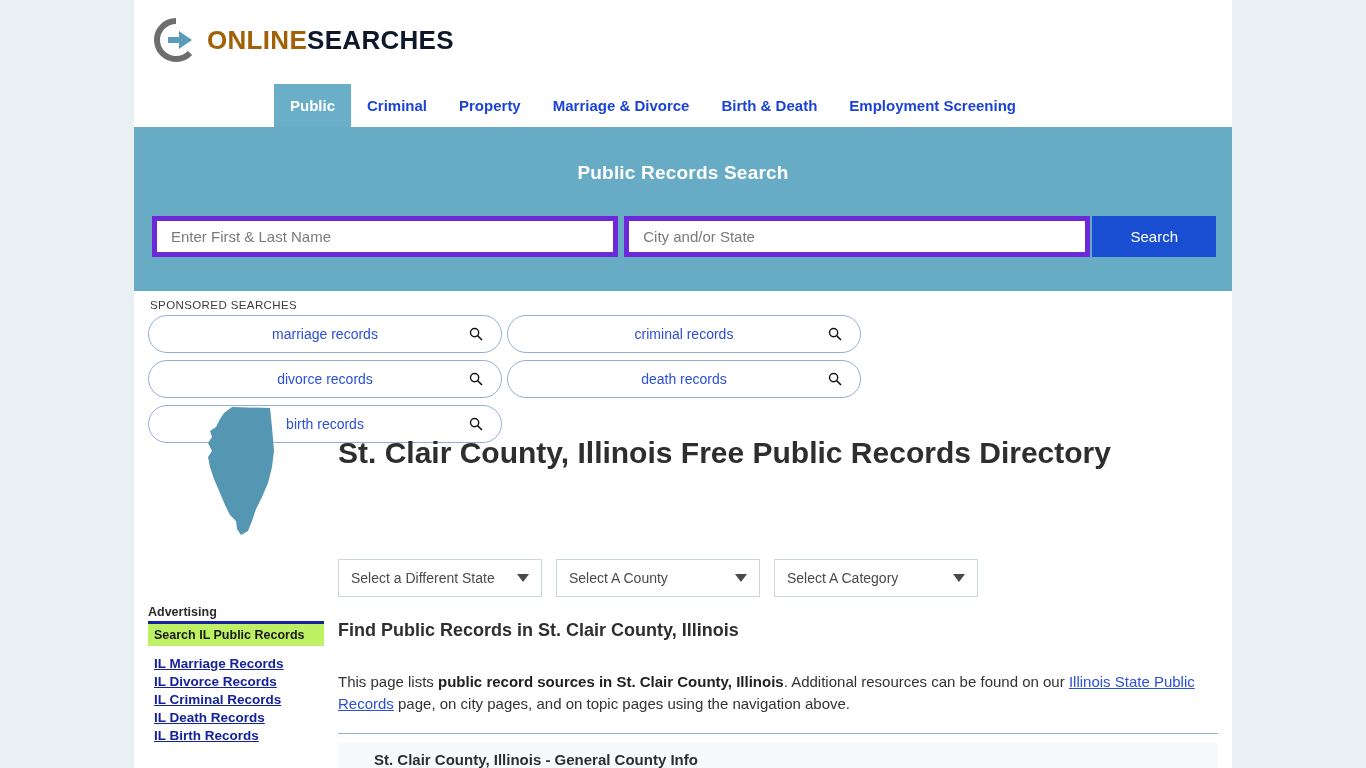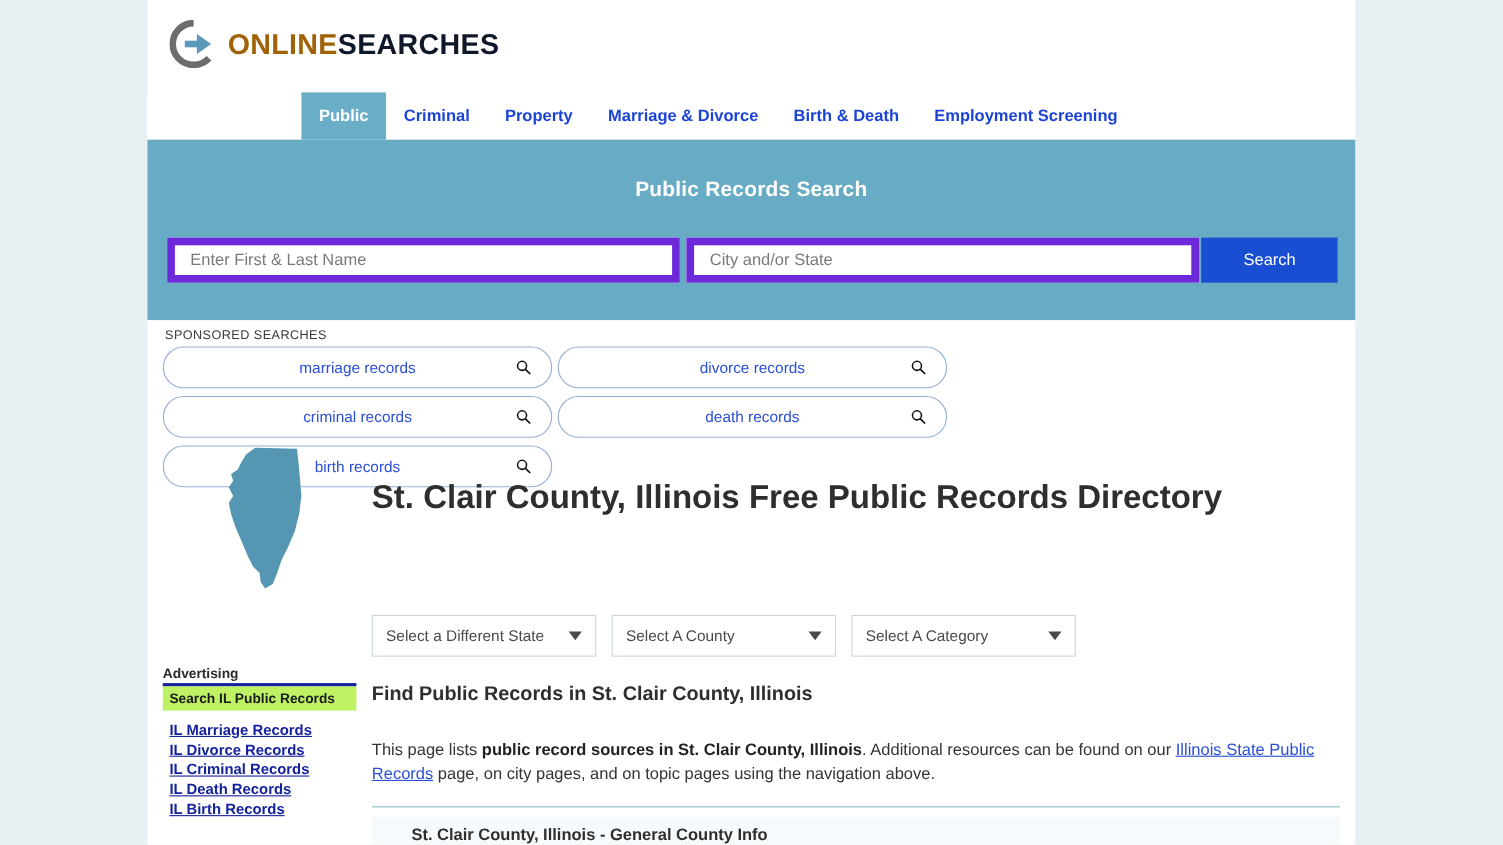--- a/index.html
+++ b/index.html
@@ -77,21 +77,21 @@
     letter-spacing: .2px;
   }
   .searchrow {
     position: absolute;
     left: 18px; top: 89px;
     width: 1064px;
     display: flex;
   }
   .searchrow input {
     height: 41px;
-    border: 7px solid #6d28d9;
+    border: 5px solid #6d28d9;
     background: #fff;
     font-size: 15px;
     color: #4d4d4d;
     padding: 0 14px;
     font-family: "Liberation Sans", sans-serif;
     outline: none;
   }
   .searchrow input::placeholder { color: #7a7a7a; }
   .in-name { width: 468px; }
   .in-city { width: 468px; margin-left: 6px; }
@@ -295,28 +295,28 @@
       <div class="sponsored-label">SPONSORED SEARCHES</div>
       <div class="pill-grid">
         <div class="pill">
           <span class="pill-label">marriage records</span>
           <svg class="pill-icon" viewBox="0 0 14 14">
             <circle cx="5.6" cy="5.6" r="4.1" fill="none" stroke="#111" stroke-width="1.4"></circle>
             <line x1="8.7" y1="8.7" x2="13" y2="13" stroke="#111" stroke-width="1.6"></line>
           </svg>
         </div>
         <div class="pill">
+          <span class="pill-label">criminal records</span>
+          <svg class="pill-icon" viewBox="0 0 14 14">
+            <circle cx="5.6" cy="5.6" r="4.1" fill="none" stroke="#111" stroke-width="1.4"></circle>
+            <line x1="8.7" y1="8.7" x2="13" y2="13" stroke="#111" stroke-width="1.6"></line>
+          </svg>
+        </div>
+        <div class="pill">
           <span class="pill-label">divorce records</span>
-          <svg class="pill-icon" viewBox="0 0 14 14">
-            <circle cx="5.6" cy="5.6" r="4.1" fill="none" stroke="#111" stroke-width="1.4"></circle>
-            <line x1="8.7" y1="8.7" x2="13" y2="13" stroke="#111" stroke-width="1.6"></line>
-          </svg>
-        </div>
-        <div class="pill">
-          <span class="pill-label">criminal records</span>
           <svg class="pill-icon" viewBox="0 0 14 14">
             <circle cx="5.6" cy="5.6" r="4.1" fill="none" stroke="#111" stroke-width="1.4"></circle>
             <line x1="8.7" y1="8.7" x2="13" y2="13" stroke="#111" stroke-width="1.6"></line>
           </svg>
         </div>
         <div class="pill">
           <span class="pill-label">death records</span>
           <svg class="pill-icon" viewBox="0 0 14 14">
             <circle cx="5.6" cy="5.6" r="4.1" fill="none" stroke="#111" stroke-width="1.4"></circle>
             <line x1="8.7" y1="8.7" x2="13" y2="13" stroke="#111" stroke-width="1.6"></line>

